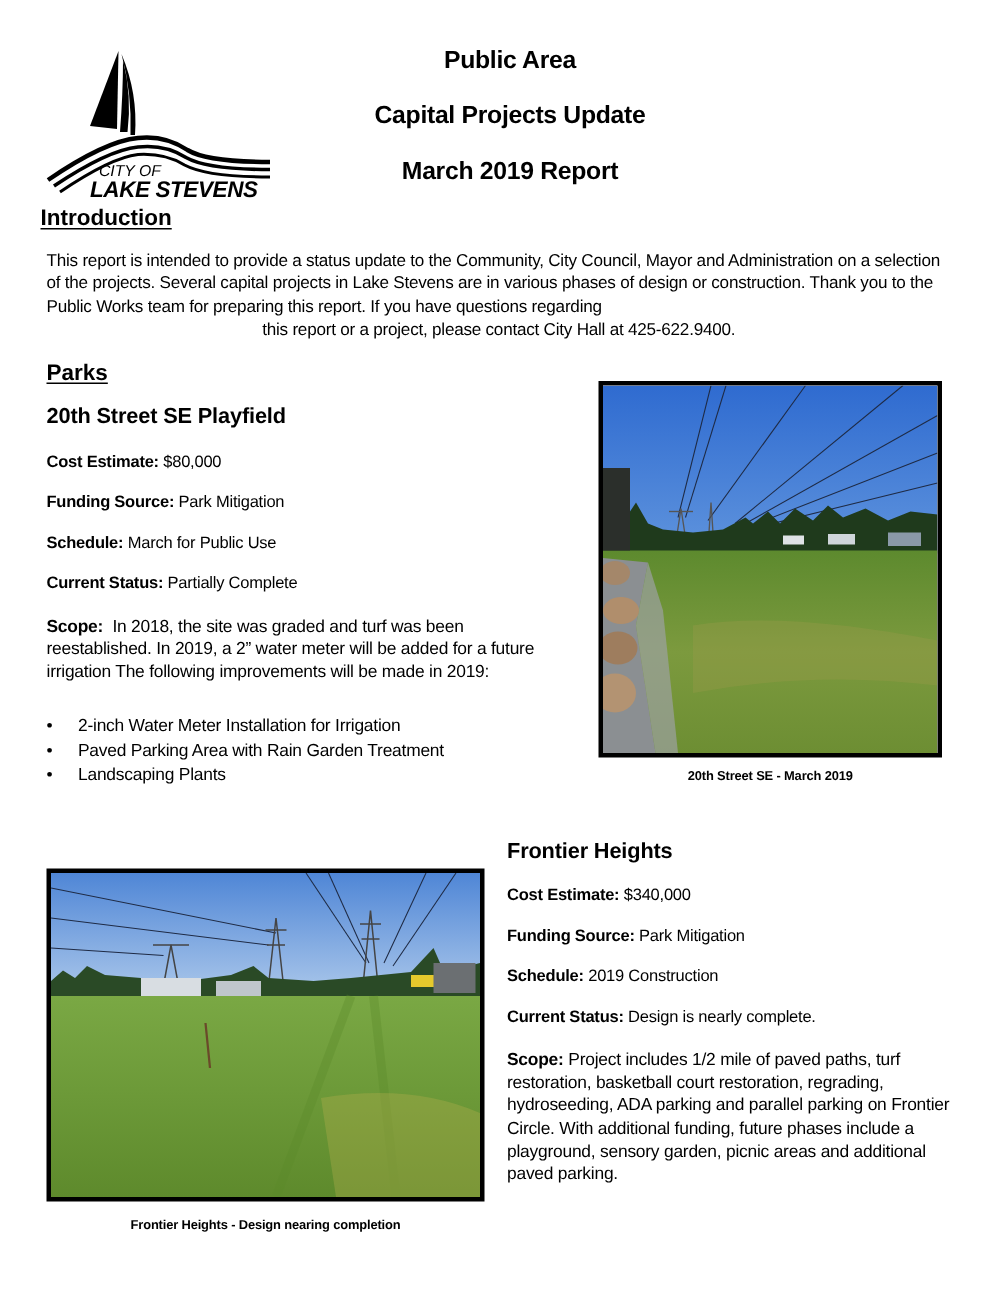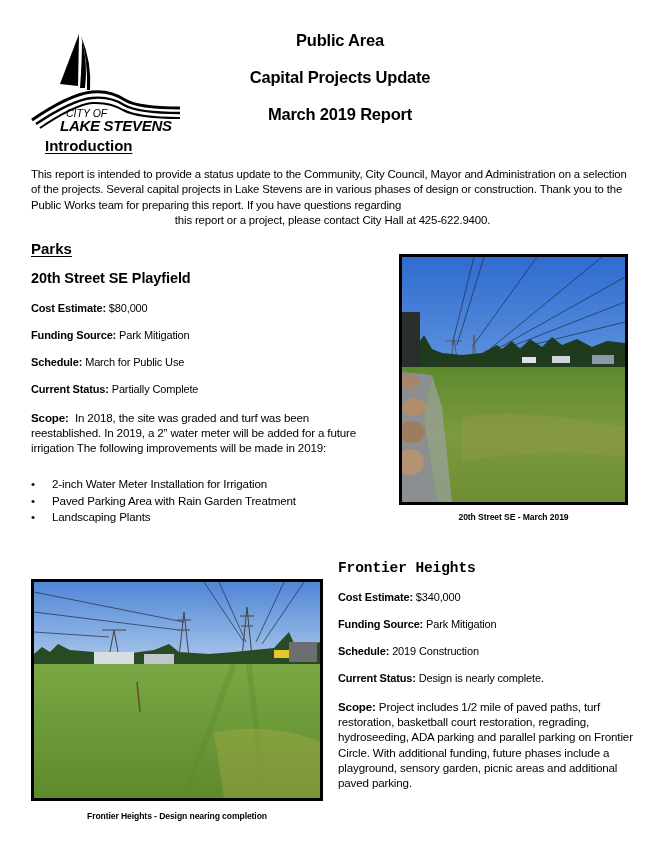--- a/index.html
+++ b/index.html
@@ -44,21 +44,21 @@
   <path d="M6 92 Q42 68 62 66 Q80 64 94 73 Q108 81 150 81" fill="none" stroke="#000" stroke-width="2.4"></path>
   <path d="M10 96 Q44 73 62 71 Q80 70 93 78 Q108 86 150 86" fill="none" stroke="#000" stroke-width="2"></path>
   <text x="36" y="85" font-family="Liberation Sans, sans-serif" font-style="italic" font-size="10.5" fill="#000">CITY OF</text>
   <text x="30" y="99" font-family="Liberation Sans, sans-serif" font-style="italic" font-weight="bold" font-size="15" fill="#000" textLength="112">LAKE STEVENS</text>
 </svg>
 
 <div class="title-line" style="top:31px;">Public Area</div>
 <div class="title-line" style="top:68px;">Capital Projects Update</div>
 <div class="title-line" style="top:105px;">March 2019 Report</div>
 
-<div class="section-heading" style="left:45px; top:137px;text-decoration:underline;">Introduction</div>
+<div class="section-heading" style="left:27px; top:137px;text-decoration:underline;">Introduction</div>
 <div class="intro-text">
   <span>This report is intended to provide a status update to the Community, City Council, Mayor and Administration on a selection of the projects. Several capital projects in Lake Stevens are in various phases of design or construction. Thank you to the Public Works team for preparing this report. If you have questions regarding</span>
   <span class="centered">this report or a project, please contact City Hall at 425-622.9400.</span>
 </div>
 
 <div class="section-heading" style="left:31px; top:240px;">Parks</div>
 
 <div class="project-title" style="left:31px; top:270px;">20th Street SE Playfield</div>
 
 <div class="field" style="left:31px; top:302px;">
@@ -132,21 +132,21 @@
     <path d="M35 245 L22 160 L30 118 L40 150 L50 245 Z" fill="#9da1a3" opacity="0.7"></path>
     <ellipse cx="8" cy="125" rx="10" ry="8" fill="#a4876a"></ellipse>
     <ellipse cx="12" cy="150" rx="12" ry="9" fill="#b08e6c"></ellipse>
     <ellipse cx="10" cy="175" rx="13" ry="11" fill="#9e7d5e"></ellipse>
     <ellipse cx="8" cy="205" rx="14" ry="13" fill="#b39372"></ellipse>
     <rect x="0" y="55" width="18" height="55" fill="#2b2f2b"></rect>
   </svg>
 </div>
 <div class="caption" style="left:399px; top:512px; width:229px;">20th Street SE - March 2019</div>
 
-<div class="project-title" style="left:338px; top:560px;font-family:Liberation Mono, monospace;">Frontier Heights</div>
+<div class="project-title" style="left:338px; top:560px;">Frontier Heights</div>
 
 <div class="field" style="left:338px; top:591px;">
   <span class="lbl">Cost Estimate:</span>
   <span>$340,000</span>
 </div>
 <div class="field" style="left:338px; top:618px;">
   <span class="lbl">Funding Source:</span>
   <span>Park Mitigation</span>
 </div>
 <div class="field" style="left:338px; top:645px;">

